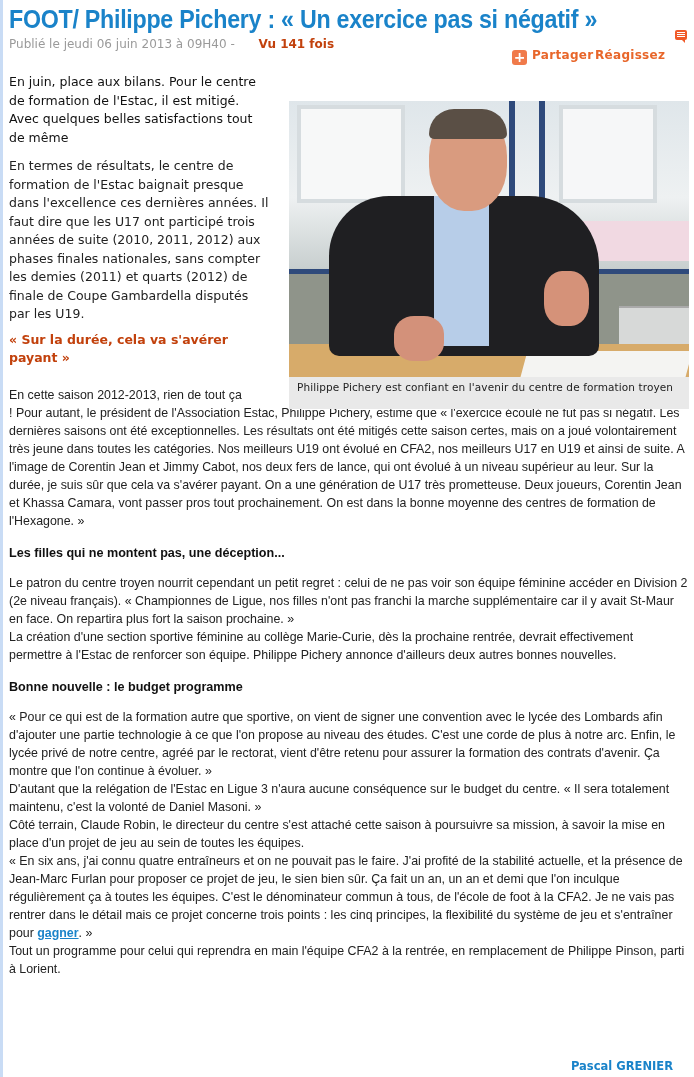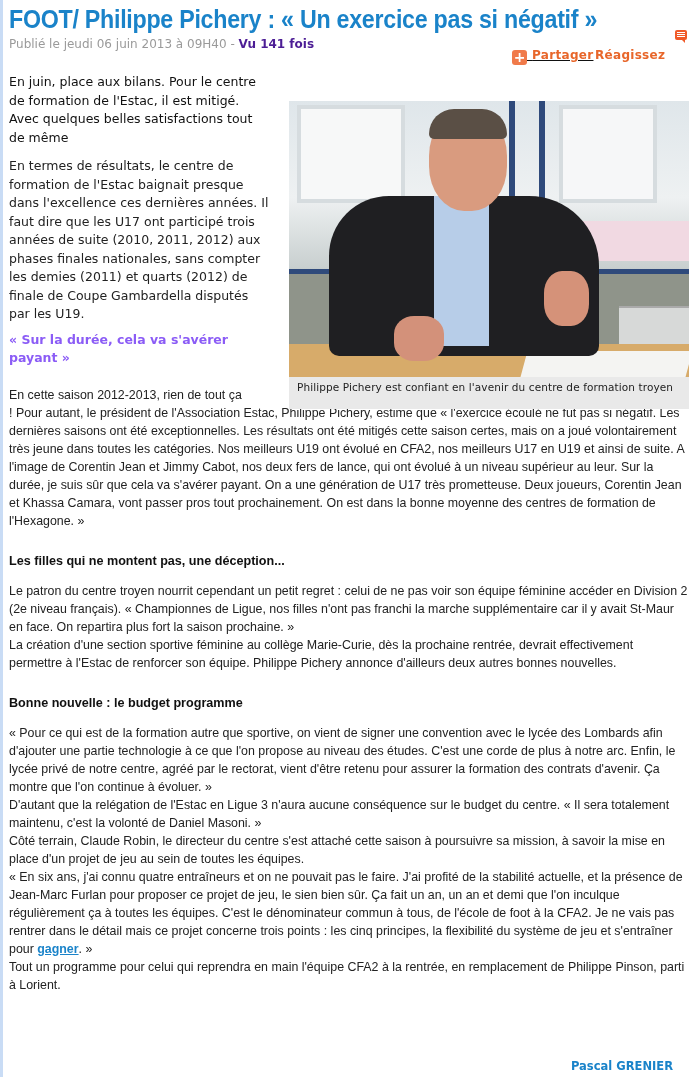--- a/index.html
+++ b/index.html
@@ -11,22 +11,22 @@
   .left-strip { position: absolute; left: 0; top: 0; width: 3px; height: 1077px; background: #c9dcf5; }
   .article { position: absolute; left: 9px; top: 0; width: 680px; }
   .title {
     margin: 0; padding-top: 2px;
     font-family: "Liberation Sans", sans-serif; font-weight: bold;
     font-size: 25px; line-height: 34px; color: #1a83c9; letter-spacing: -0.3px;
     transform: scaleX(0.93); transform-origin: left top; width: 730px;
   }
   .meta-row { position: relative; height: 30px; margin-top: 0px; }
   .meta { position: absolute; left: 0; top: 1px; font-size: 12px; color: #9a9a9a; }
-  .meta b { color: #4c1d95; }
-  .share { position: absolute; left: 503px; top: 8px; white-space: nowrap; cursor: pointer; text-decoration: underline; }
+  .meta b { color: #c2410c; margin-left: 20px; }
+  .share { position: absolute; left: 503px; top: 8px; white-space: nowrap; cursor: pointer; }
   .share-icon {
     display: inline-block; width: 15px; height: 15px; background: #f07a4a; border-radius: 3px;
     color: #fff; font-size: 14px; line-height: 15px; text-align: center; font-weight: bold; vertical-align: -3px;
   }
   .share-label, .react-label { color: #e8662a; font-weight: bold; font-size: 12px; letter-spacing: 0.3px; }
   .react { position: absolute; left: 586px; top: 8px; white-space: nowrap; cursor: pointer; }
   .comment-icon {
     position: absolute; left: 666px; top: -6px; width: 12px; height: 10px; background: #f05a28; border-radius: 2px;
   }
   .comment-icon::before {
@@ -66,30 +66,30 @@
   }
   .lead {
     width: 262px; margin: 0; font-weight: normal; font-size: 12.5px; line-height: 18.5px; color: #111;
     font-family: "DejaVu Sans", sans-serif;
   }
   .para-narrow {
     width: 262px; margin: 10px 0 0 0; font-size: 12.5px; line-height: 18.5px; color: #222;
     font-family: "DejaVu Sans", sans-serif;
   }
   .subhead-narrow {
-    width: 262px; margin: 7px 0 0 0; font-weight: bold; font-size: 12.5px; line-height: 18.5px; color: #8b5cf6;
+    width: 262px; margin: 7px 0 0 0; font-weight: bold; font-size: 12.5px; line-height: 18.5px; color: #c2410c;
   }
   .text {
     font-family: "Liberation Sans", sans-serif; font-size: 12.4px; line-height: 18px; color: #222;
     margin: 0; width: 680px;
   }
   .first-line { width: 270px; margin-top: 18px; }
   .subhead {
     font-family: "Liberation Sans", sans-serif; font-weight: bold; font-size: 12.6px; line-height: 18px; color: #111;
-    margin: 22px 0 12px 0;
+    margin: 14px 0 12px 0;
   }
   .link { color: #1a83c9; font-weight: bold; text-decoration: underline; cursor: pointer; }
   .author {
     position: absolute; right: 21px; top: 1059px; font-family: "DejaVu Sans", sans-serif;
     font-weight: bold; font-size: 11.5px; color: #1a83c9;
   }
 </style>
 </head>
 <body>
 

